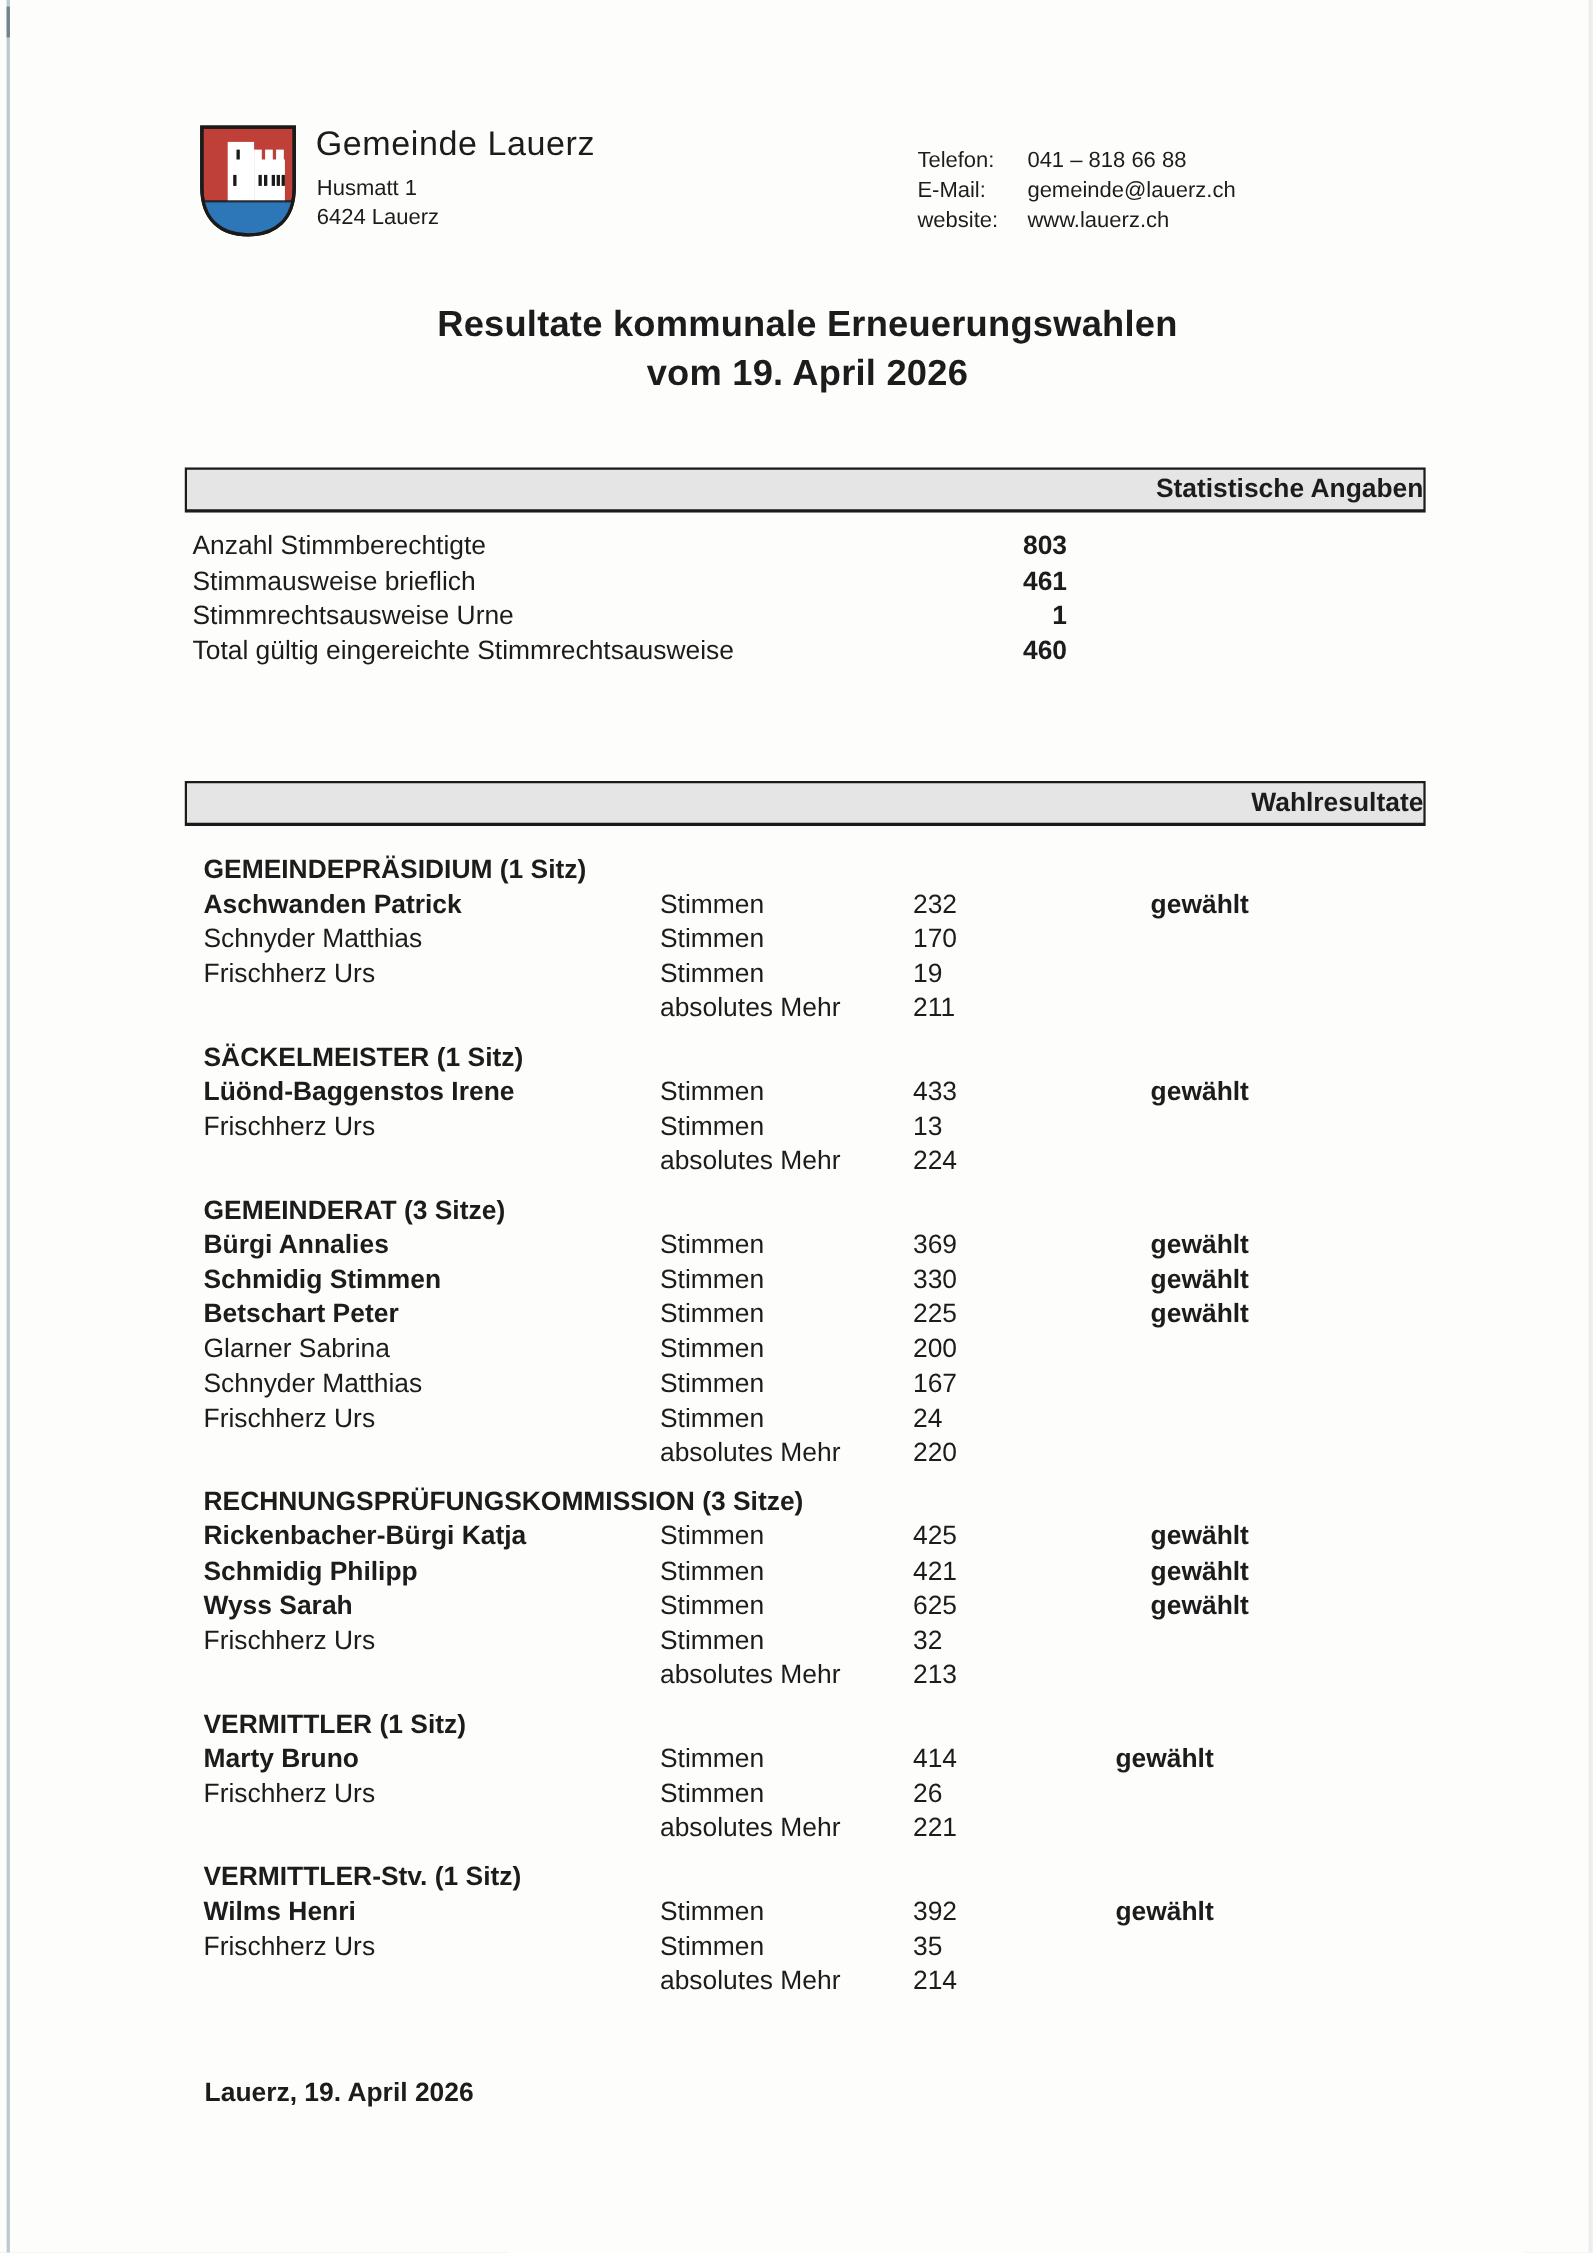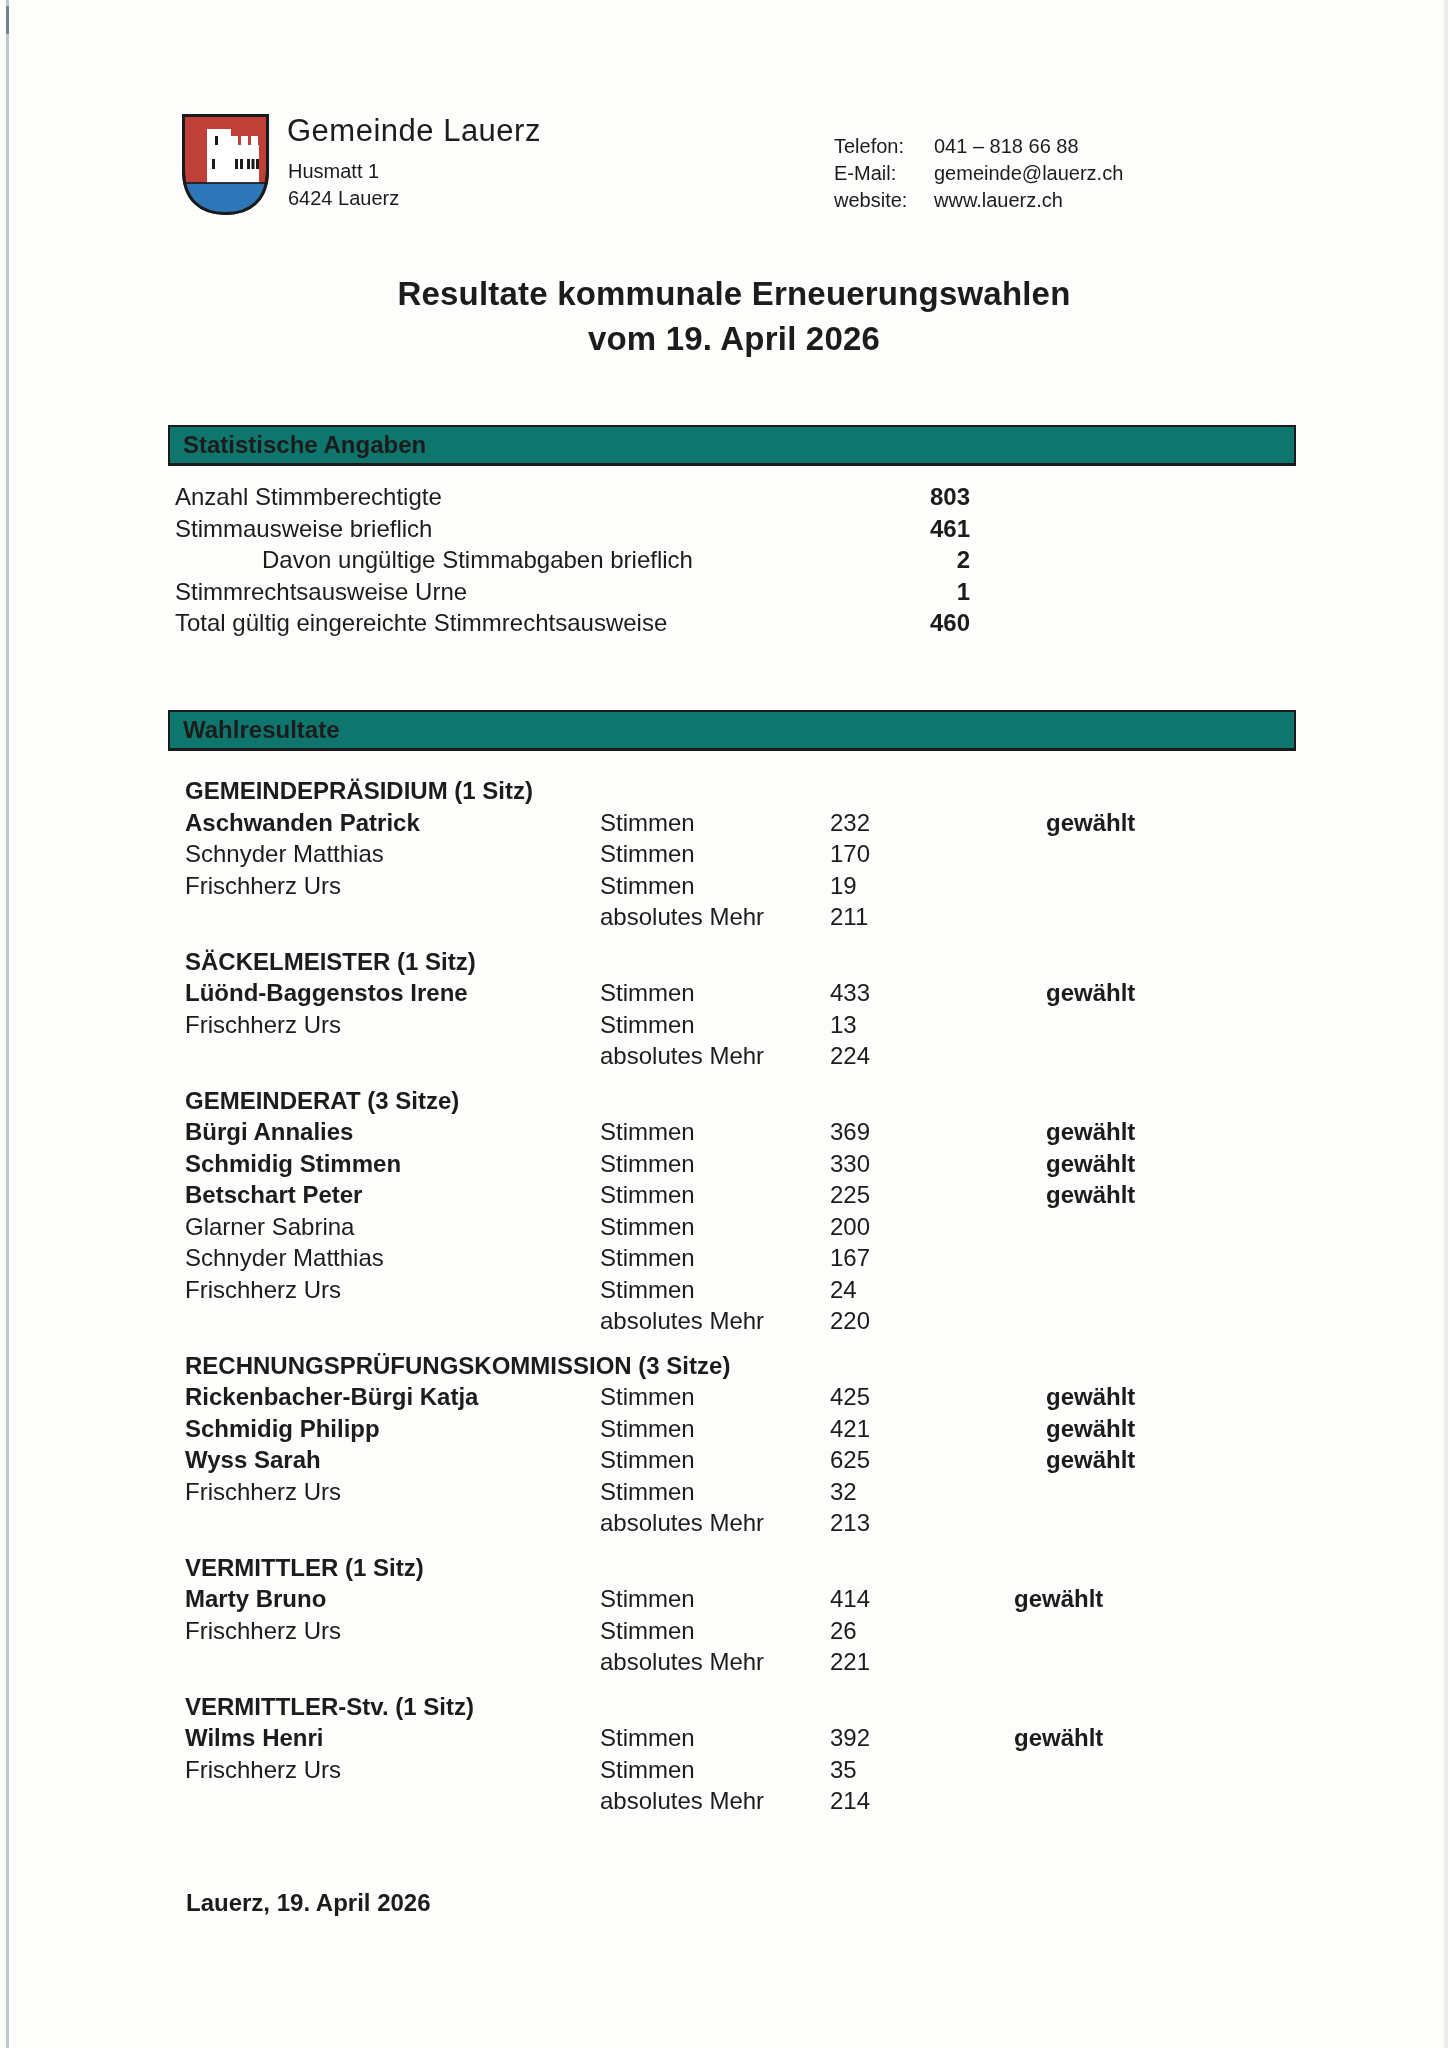--- a/index.html
+++ b/index.html
@@ -25,21 +25,21 @@
   .contact-row { display:flex; }
   .contact-row .c-label { width:100px; }
   .contact-row .c-value { }
 
   
   .doc-title { position:absolute; left:24px; top:271px; width:1420px; text-align:center;
                font-size:33px; font-weight:bold; line-height:45px; letter-spacing:0.2px; }
 
   
   .section-box { position:absolute; left:168px; width:1124px; height:36px;
-                 border:2px solid #1b1b1b; border-bottom-width:3px; background:#0f766e; }
+                 border:2px solid #1b1b1b; border-bottom-width:3px; background:#e5e5e5;text-align:right; }
   .section-box .sb-label { font-size:24px; font-weight:bold; line-height:36px; padding-left:13px; }
   .box-stats { top:425px; }
   .box-results { top:710px; }
 
   
   .stats { position:absolute; left:175px; top:481px; width:795px; font-size:24px; line-height:31.5px; }
   .stats-row { display:flex; }
   .stats-row .s-label { flex:1; }
   .stats-row .s-label.indent { padding-left:87px; }
   .stats-row .s-value { width:110px; text-align:right;font-weight:bold; }
@@ -129,24 +129,20 @@
   <div class="stats" id="stats-rows">
       <div class="stats-row">
         <span class="s-label">Anzahl Stimmberechtigte</span>
         <span class="s-value">803</span>
       </div>
       <div class="stats-row">
         <span class="s-label">Stimmausweise brieflich</span>
         <span class="s-value">461</span>
       </div>
       <div class="stats-row">
-        <span class="s-label indent">Davon ungültige Stimmabgaben brieflich</span>
-        <span class="s-value">2</span>
-      </div>
-      <div class="stats-row">
         <span class="s-label">Stimmrechtsausweise Urne</span>
         <span class="s-value">1</span>
       </div>
       <div class="stats-row">
         <span class="s-label">Total gültig eingereichte Stimmrechtsausweise</span>
         <span class="s-value">460</span>
       </div>
     </div>
 
   <div class="section-box box-results">

